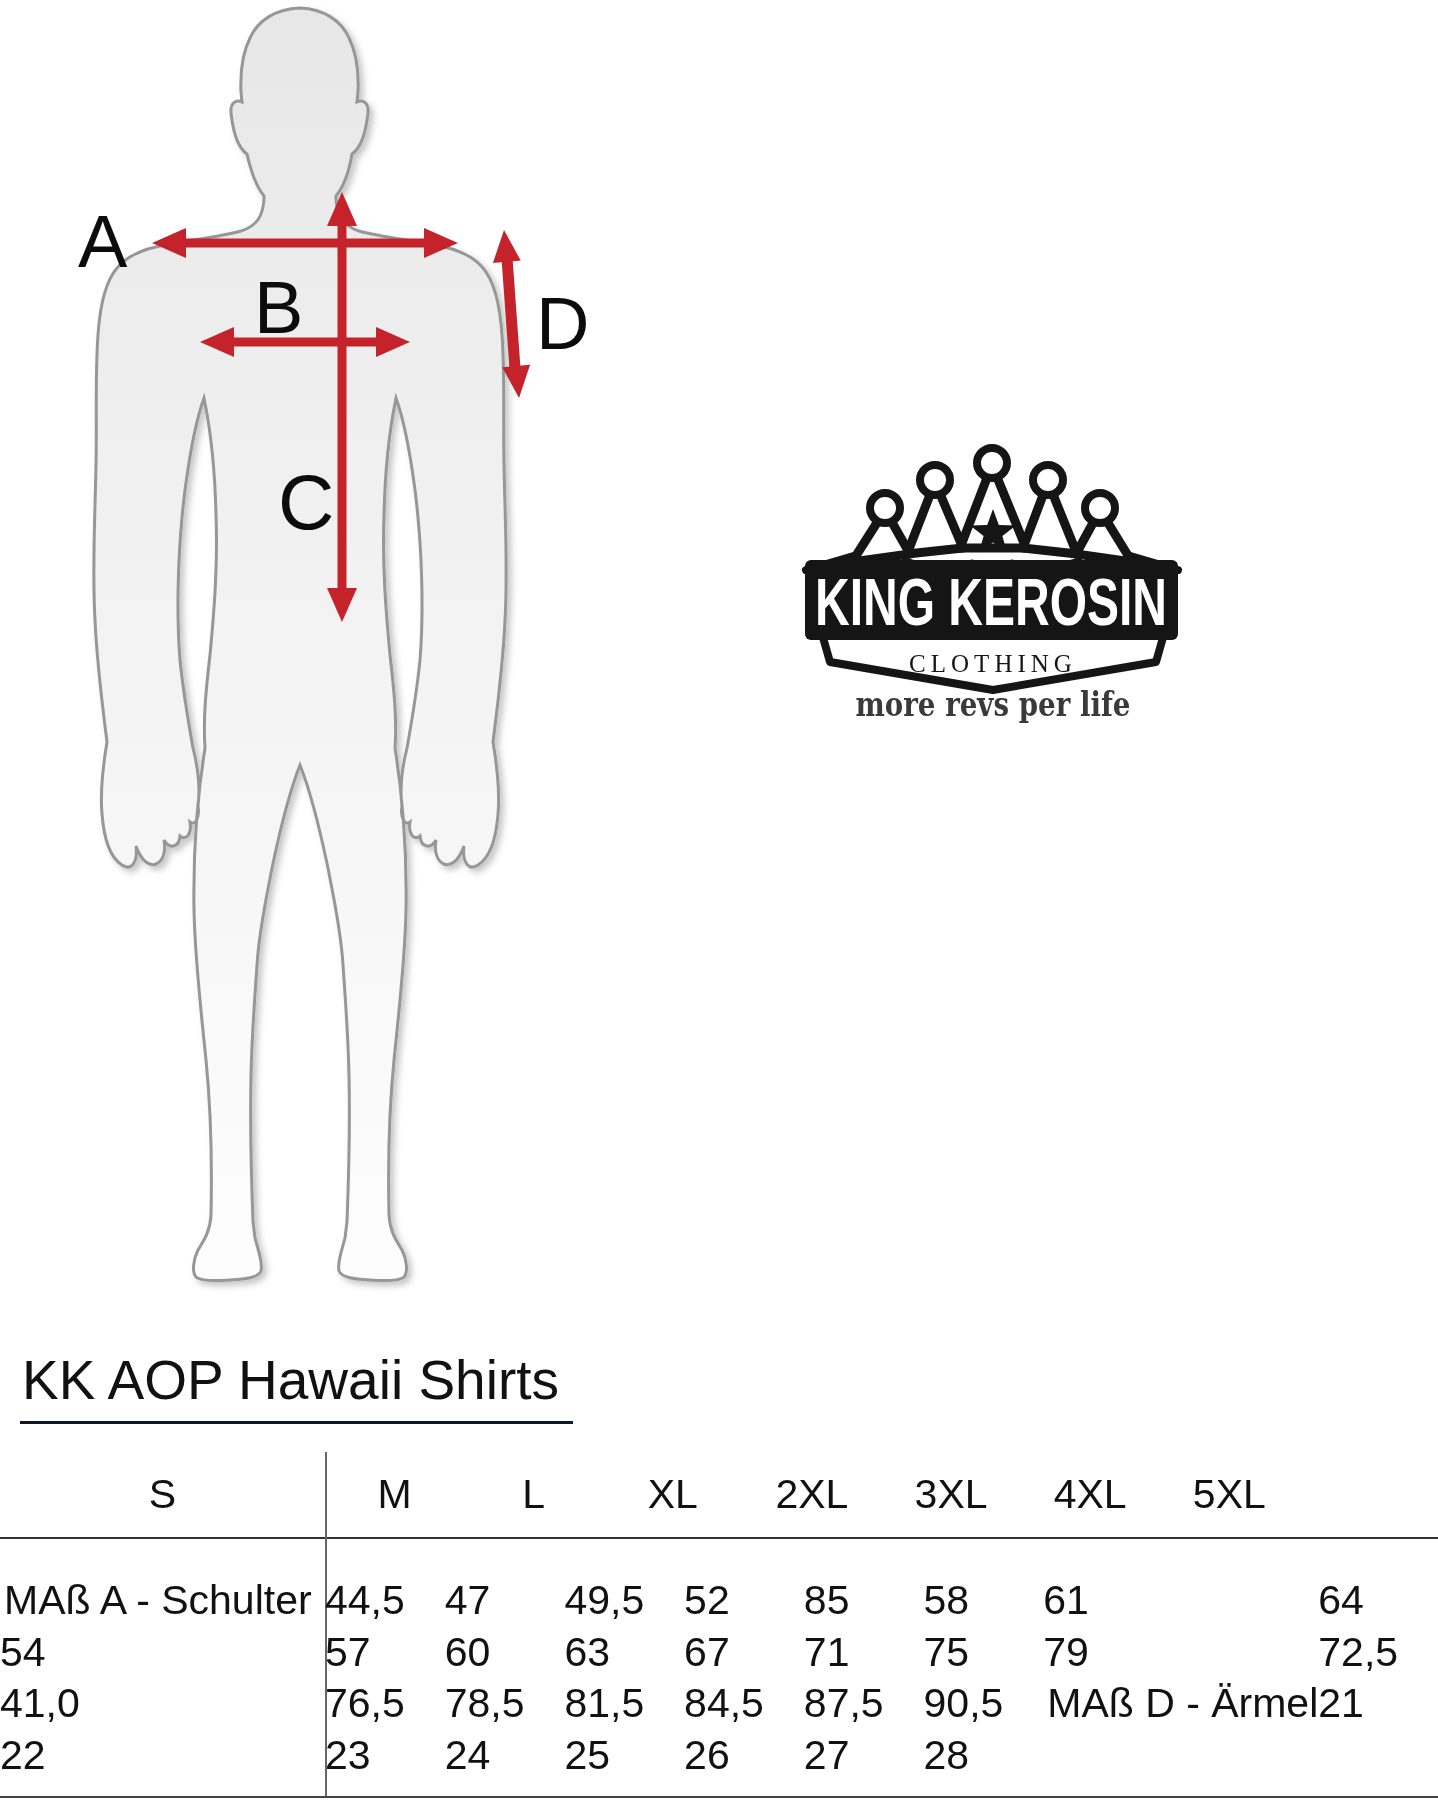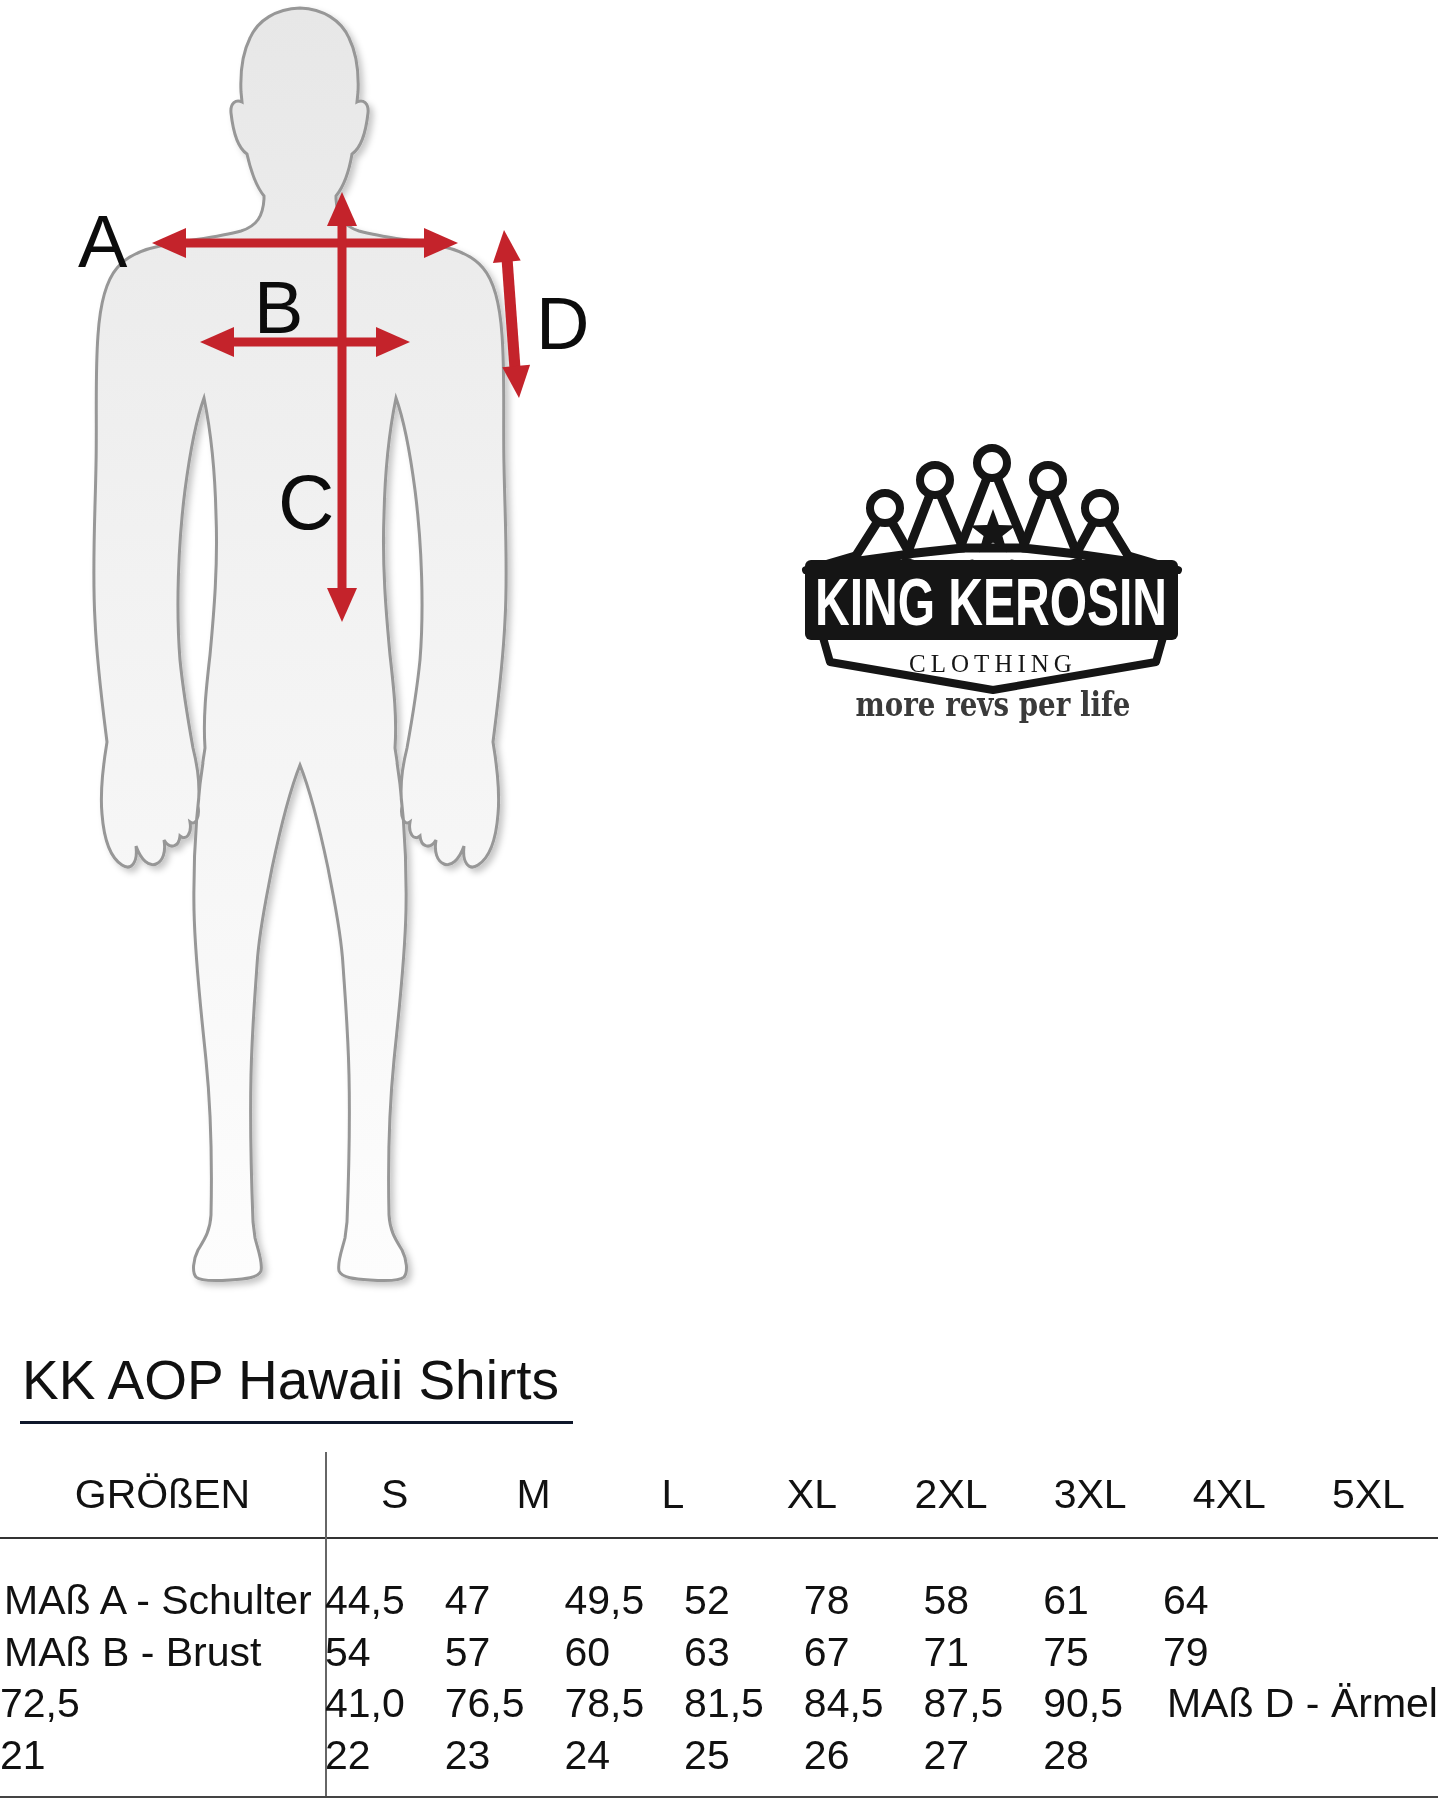--- a/index.html
+++ b/index.html
@@ -141,46 +141,44 @@
 
     <rect x="45" y="140" width="373" height="80" rx="6" fill="#151515"></rect>
     <text x="231" y="205" text-anchor="middle" font-family="Liberation Sans,sans-serif" font-weight="bold" font-size="66" fill="#ffffff" textLength="352" lengthAdjust="spacingAndGlyphs">KING KEROSIN</text>
 
     <text x="233" y="296" text-anchor="middle" font-family="DejaVu Serif,serif" font-weight="bold" font-size="33" fill="#3a3a3a" textLength="275" lengthAdjust="spacingAndGlyphs">more revs per life</text>
   </svg>
 
   <h1 class="title">KK AOP Hawaii Shirts</h1>
 
   <div class="thead">
-    <div>GRÖßEN</div>
     <div>S</div>
     <div>M</div>
     <div>L</div>
     <div>XL</div>
     <div>2XL</div>
     <div>3XL</div>
     <div>4XL</div>
     <div>5XL</div>
   </div>
 
   <div class="hline" style="top:1537px;"></div>
   <div class="vline"></div>
 
   <div class="tbody">
     <div class="rlabel">MAß A - Schulter</div>
     <div class="cell">44,5</div>
     <div class="cell">47</div>
     <div class="cell">49,5</div>
     <div class="cell">52</div>
-    <div class="cell">78</div>
+    <div class="cell">85</div>
     <div class="cell">58</div>
     <div class="cell">61</div>
     <div class="cell">64</div>
 
-    <div class="rlabel">MAß B - Brust</div>
     <div class="cell">54</div>
     <div class="cell">57</div>
     <div class="cell">60</div>
     <div class="cell">63</div>
     <div class="cell">67</div>
     <div class="cell">71</div>
     <div class="cell">75</div>
     <div class="cell">79</div>
 
     <div class="cell">72,5</div>

